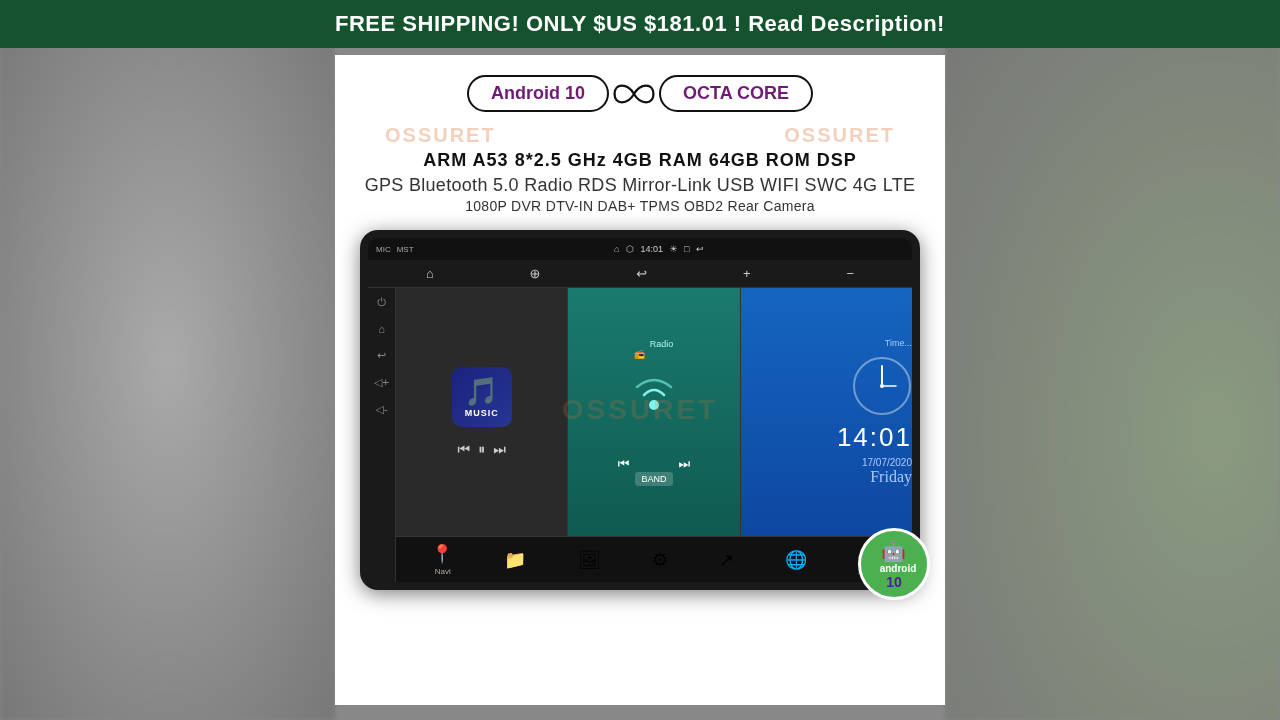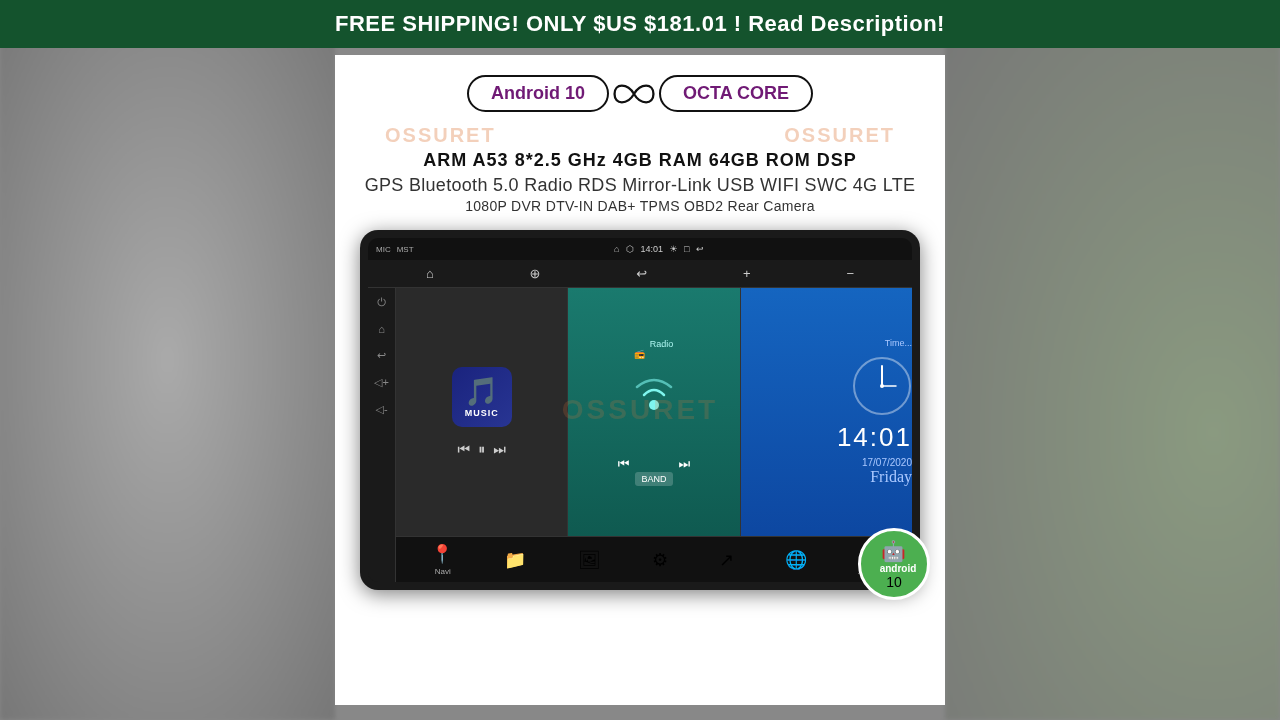--- a/index.html
+++ b/index.html
@@ -326,21 +326,21 @@
       border-radius: 50%;
       display: flex;
       flex-direction: column;
       align-items: center;
       justify-content: center;
       border: 3px solid #fff;
       z-index: 5;
     }
     .android-badge-robot { font-size: 20px; }
     .android-badge-text { color: #fff; font-size: 10px; font-weight: bold; margin-left: 8px; }
-    .android-badge-num { color: #000000; font-size: 14px; font-weight: normal; }
+    .android-badge-num { color: #4c1d95; font-size: 14px; font-weight: bold; }
 
     
     .device-watermark {
       position: absolute;
       top: 50%;
       left: 50%;
       transform: translate(-50%, -50%);
       color: rgba(220, 120, 60, 0.2);
       font-size: 28px;
       font-weight: bold;

